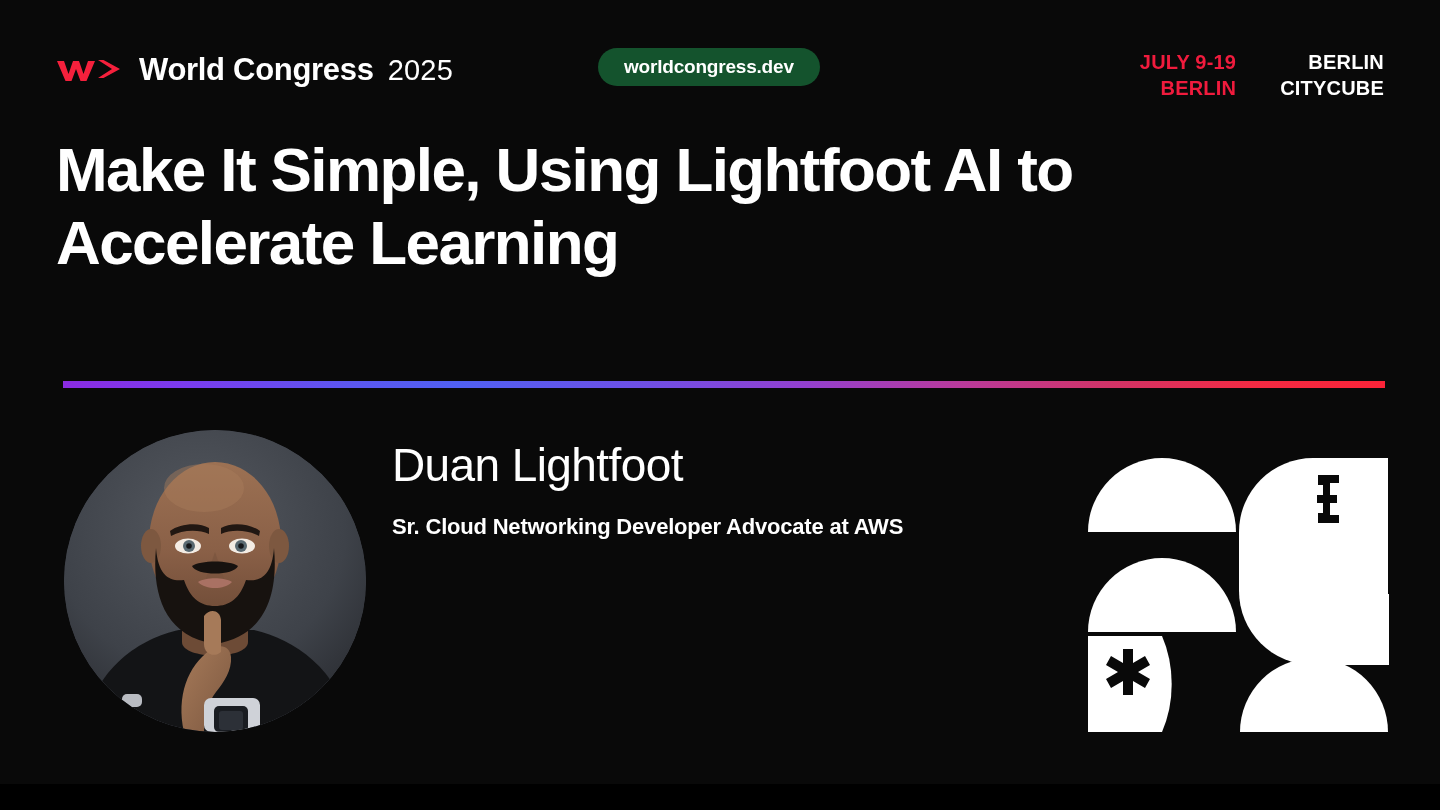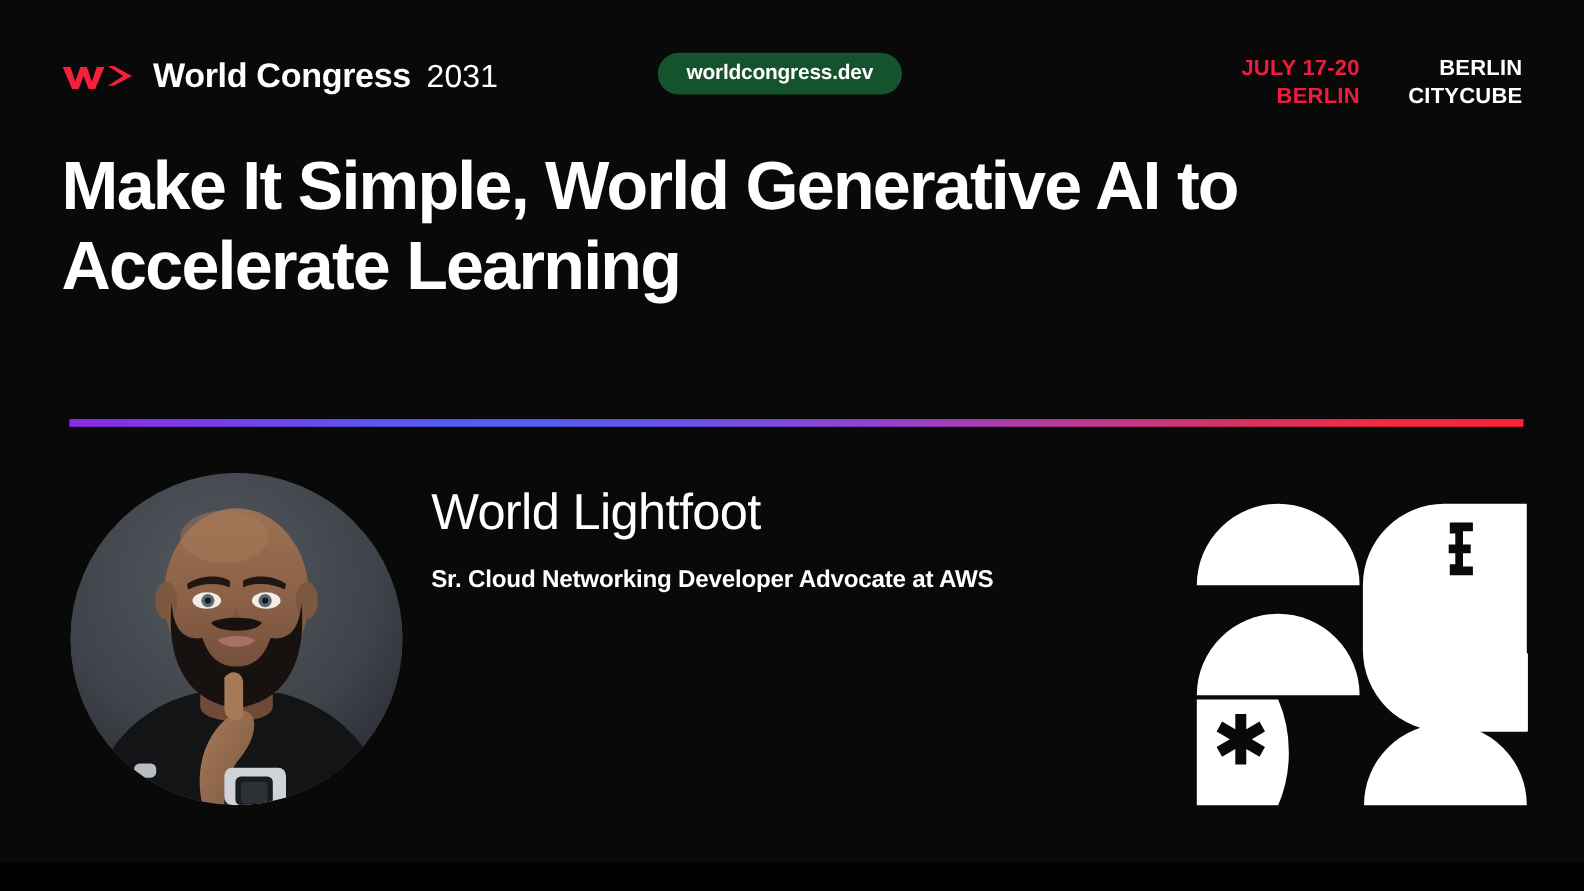--- a/index.html
+++ b/index.html
@@ -186,40 +186,40 @@
 
     <div class="brand">
       <span class="brand-logo-wrap">
         <svg class="brand-logo" viewBox="0 0 66 30" xmlns="http://www.w3.org/2000/svg">
           <path d="M1 7 L8 7 L12.5 20 L17 7 L23 7 L27.5 20 L32 7 L39 7 L30.5 27 L24.5 27 L20 15 L15.5 27 L9.5 27 Z" fill="#F5203C"></path>
           <path d="M42 6 L47.5 6 L64 15 L47.5 24 L42 24 L56 15 Z" fill="#F5203C"></path>
         </svg>
       </span>
       <span class="brand-text">
         <span class="brand-name">World Congress</span>
-        <span class="brand-year">2031</span>
+        <span class="brand-year">2025</span>
       </span>
     </div>
 
     <div class="url-badge">worldcongress.dev</div>
 
     <div class="header-meta">
       <div class="meta-block meta-date">
-        <span>JULY 17-20</span>
+        <span>JULY 9-19</span>
         <span>BERLIN</span>
       </div>
       <div class="meta-block meta-venue">
         <span>BERLIN</span>
         <span>CITYCUBE</span>
       </div>
     </div>
 
   </div>
 
-  <h1 class="title">Make It Simple, World Generative AI to Accelerate Learning</h1>
+  <h1 class="title">Make It Simple, Using Lightfoot AI to Accelerate Learning</h1>
 
   <div class="rule"></div>
 
   <div class="avatar">
     <svg viewBox="0 0 302 302" xmlns="http://www.w3.org/2000/svg">
       <defs>
         <clipPath id="circ">
             <circle cx="151" cy="151" r="151"></circle>
           </clipPath>
         <radialGradient id="bg" cx="45%" cy="32%" r="78%">
@@ -274,21 +274,21 @@
         <rect x="58" y="264" width="20" height="13" rx="5" fill="#b9bcc2"></rect>
 
         <rect x="140" y="268" width="56" height="34" rx="7" fill="#cfd2d8"></rect>
         <rect x="150" y="276" width="34" height="26" rx="5" fill="#1a1d22"></rect>
         <rect x="155" y="281" width="24" height="19" rx="3" fill="#2c3037"></rect>
       </g>
     </svg>
   </div>
 
   <div class="speaker-info">
-    <div class="speaker-name">World Lightfoot</div>
+    <div class="speaker-name">Duan Lightfoot</div>
     <div class="speaker-role">Sr. Cloud Networking Developer Advocate at AWS</div>
   </div>
 
   <div class="logomark">
     <svg viewBox="0 0 303 302" xmlns="http://www.w3.org/2000/svg">
       <defs>
         <mask id="cut">
           <rect width="303" height="302" fill="#fff"></rect>
 
           <path d="M231 44 L252 44 L252 52 L243 52 L243 64 L250 64 L250 72 L243 72 L243 84 L252 84 L252 92 L231 92 L231 82 L236 82 L236 72 L230 72 L230 64 L236 64 L236 54 L231 54 Z" fill="#000"></path>

